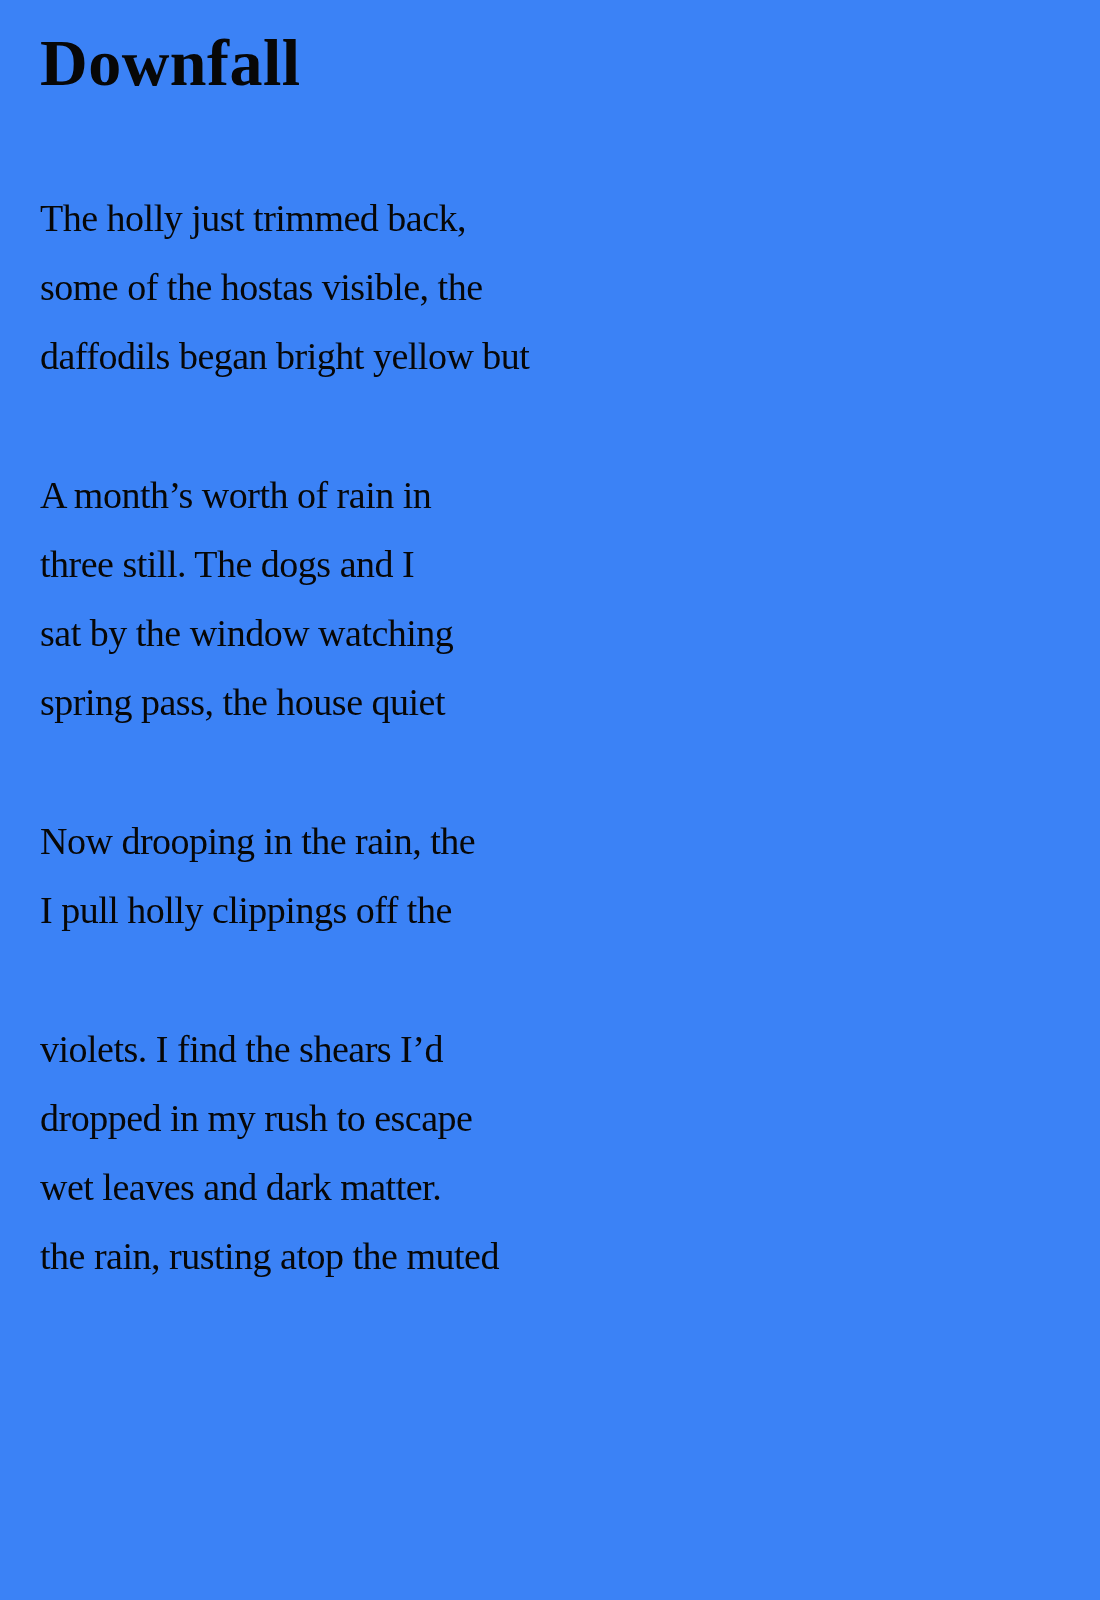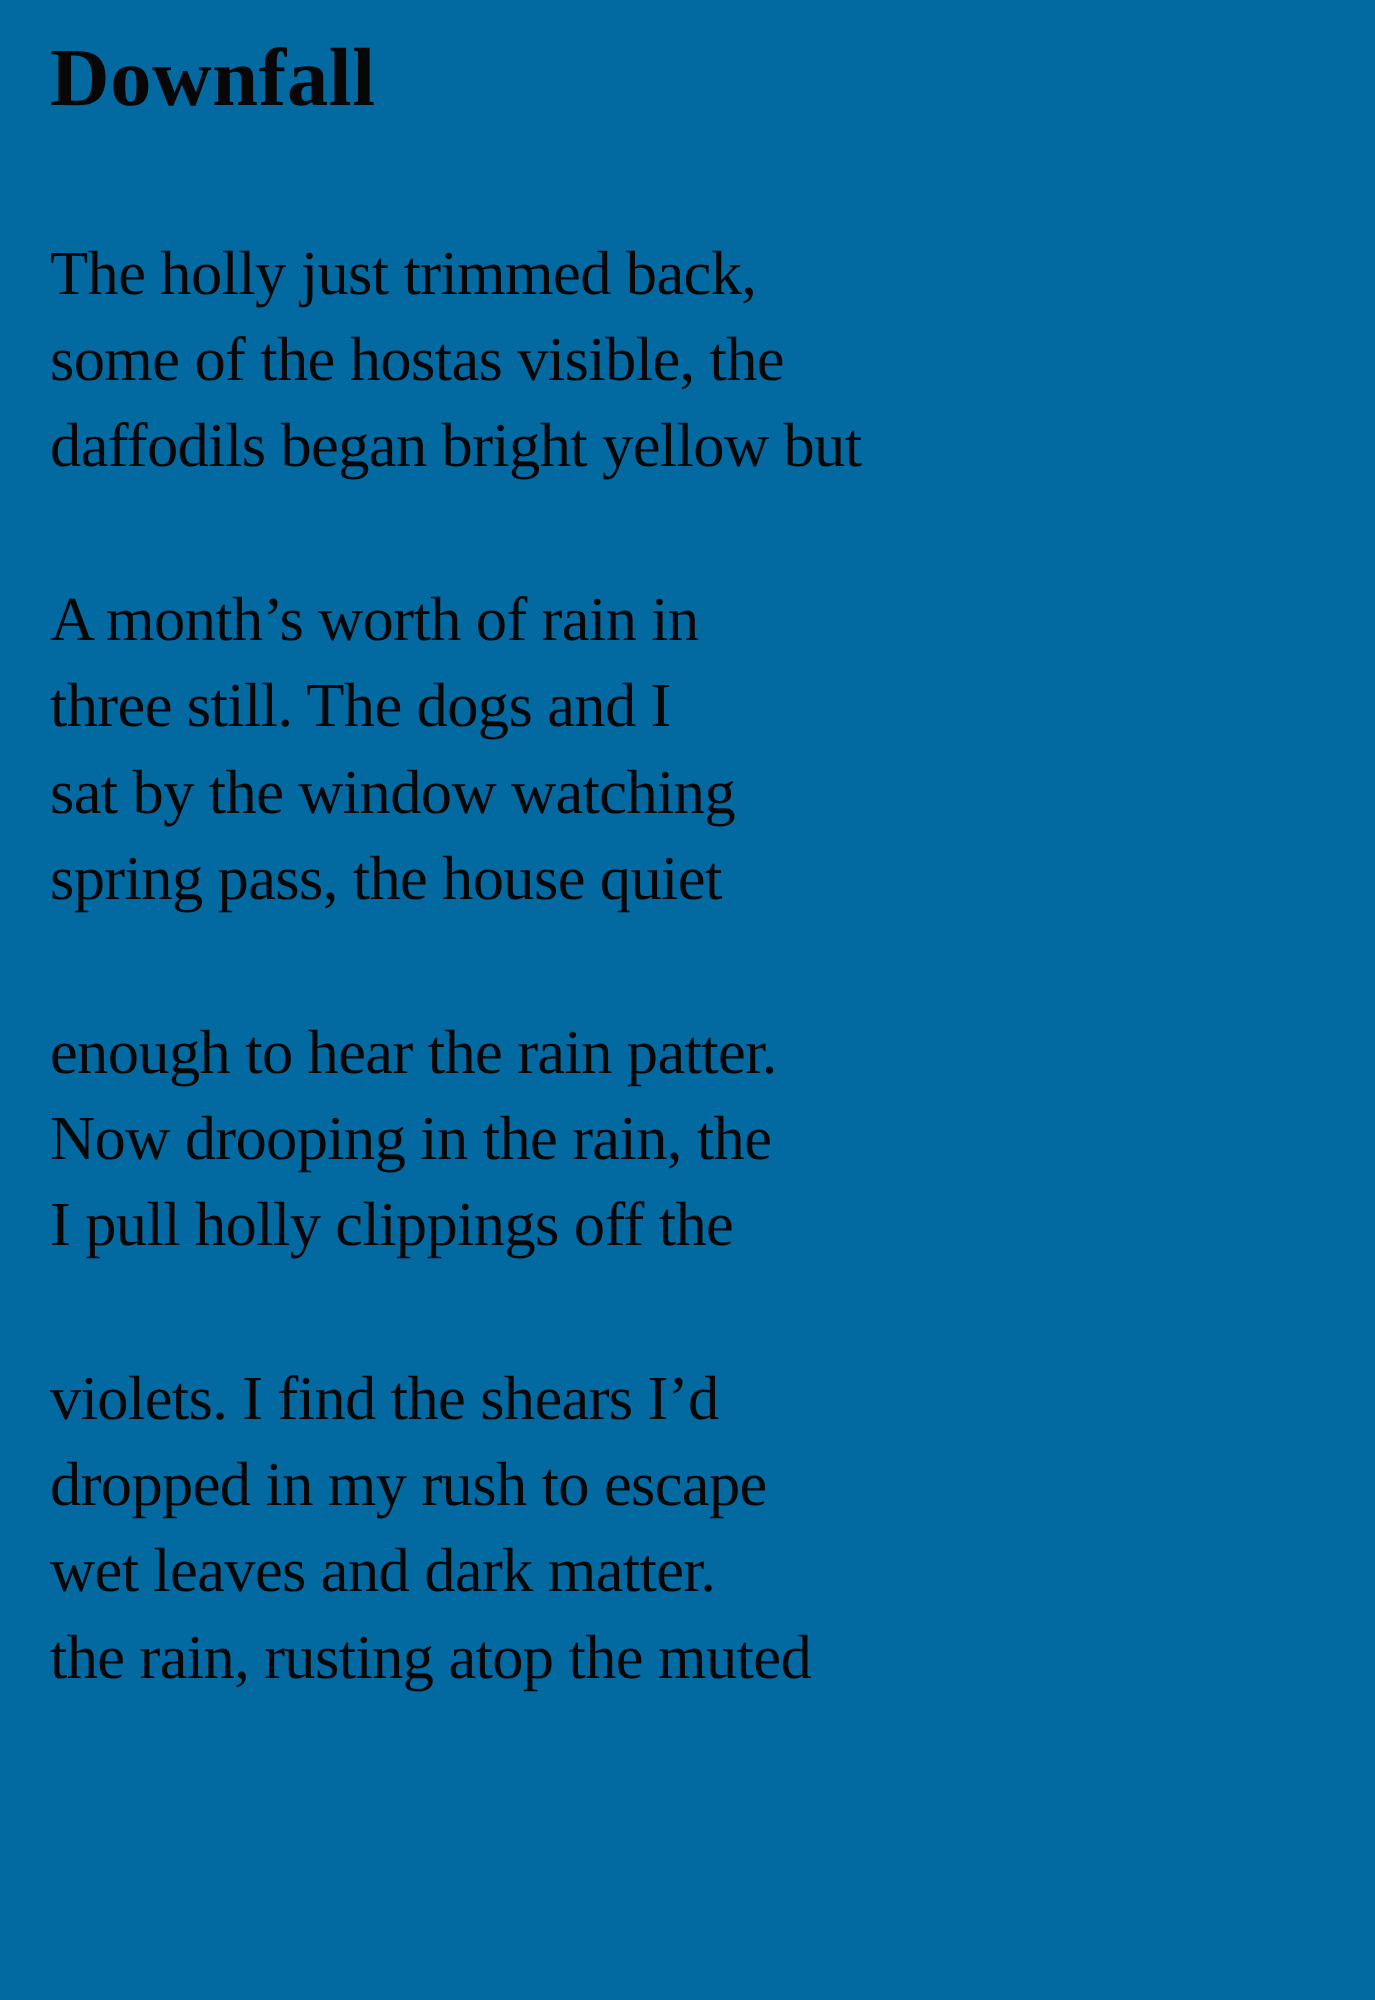--- a/index.html
+++ b/index.html
@@ -4,36 +4,36 @@
 <style>
   html, body {
     margin: 0;
     padding: 0;
     background: #ffffff;
   }
   .page {
     position: relative;
     width: 1100px;
     height: 1600px;
-    background: #0369a1;
+    background: #3b82f6;
     box-sizing: border-box;
     padding: 30px 40px 0 40px;
     font-family: "Liberation Serif", serif;
     color: #070707;
     overflow: hidden;
   }
   .poem-title {
     font-size: 66px;
     font-weight: bold;
     line-height: 1;
     margin: 0 0 88px 0;
     letter-spacing: 0.5px;
   }
   .stanza {
-    font-size: 50px;
+    font-size: 38px;
     line-height: 69px;
     margin: 0 0 70px 0;
     letter-spacing: -0.5px;
   }
   .poem-line {
     white-space: pre;
   }
 </style>
 </head>
 <body>
@@ -49,21 +49,20 @@
   </div>
 
   <div class="stanza">
     <div class="poem-line">A month’s worth of rain in</div>
     <div class="poem-line">three still. The dogs and I</div>
     <div class="poem-line">sat by the window watching</div>
     <div class="poem-line">spring pass, the house quiet</div>
   </div>
 
   <div class="stanza">
-    <div class="poem-line">enough to hear the rain patter.</div>
     <div class="poem-line">Now drooping in the rain, the</div>
     <div class="poem-line">I pull holly clippings off the</div>
   </div>
 
   <div class="stanza">
     <div class="poem-line">violets. I find the shears I’d</div>
     <div class="poem-line">dropped in my rush to escape</div>
     <div class="poem-line">wet leaves and dark matter.</div>
     <div class="poem-line">the rain, rusting atop the muted</div>
   </div>

